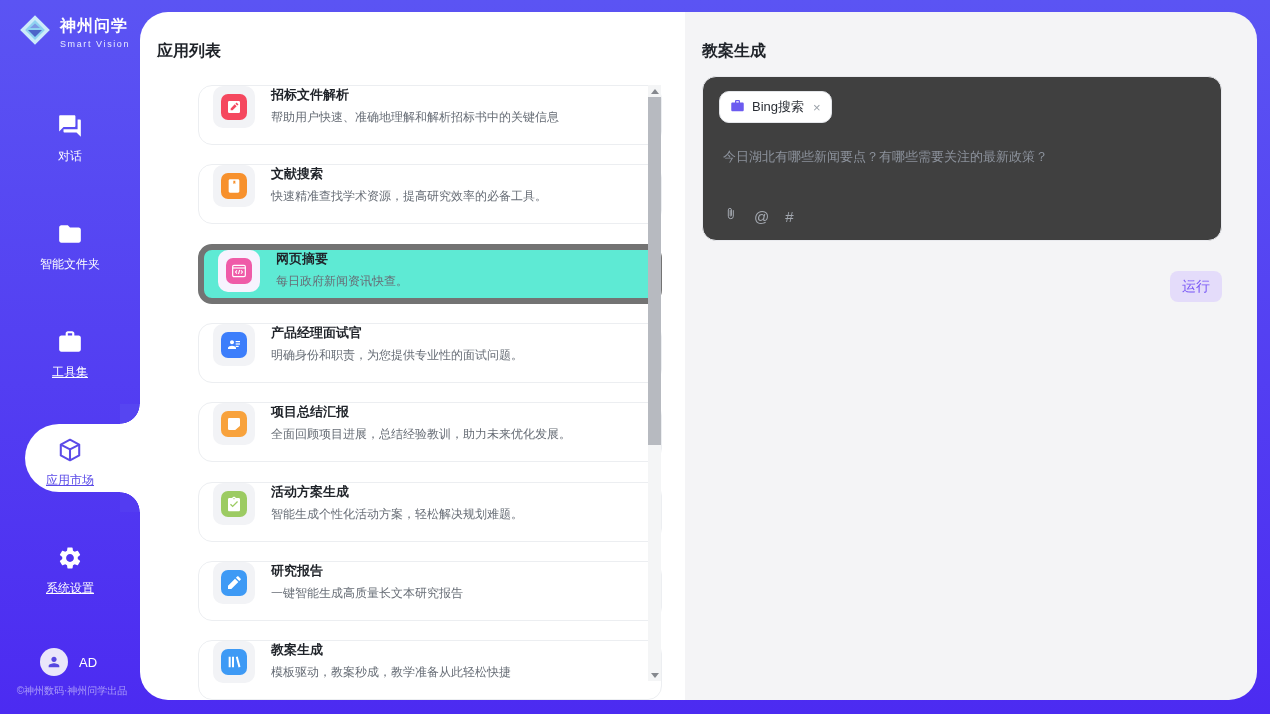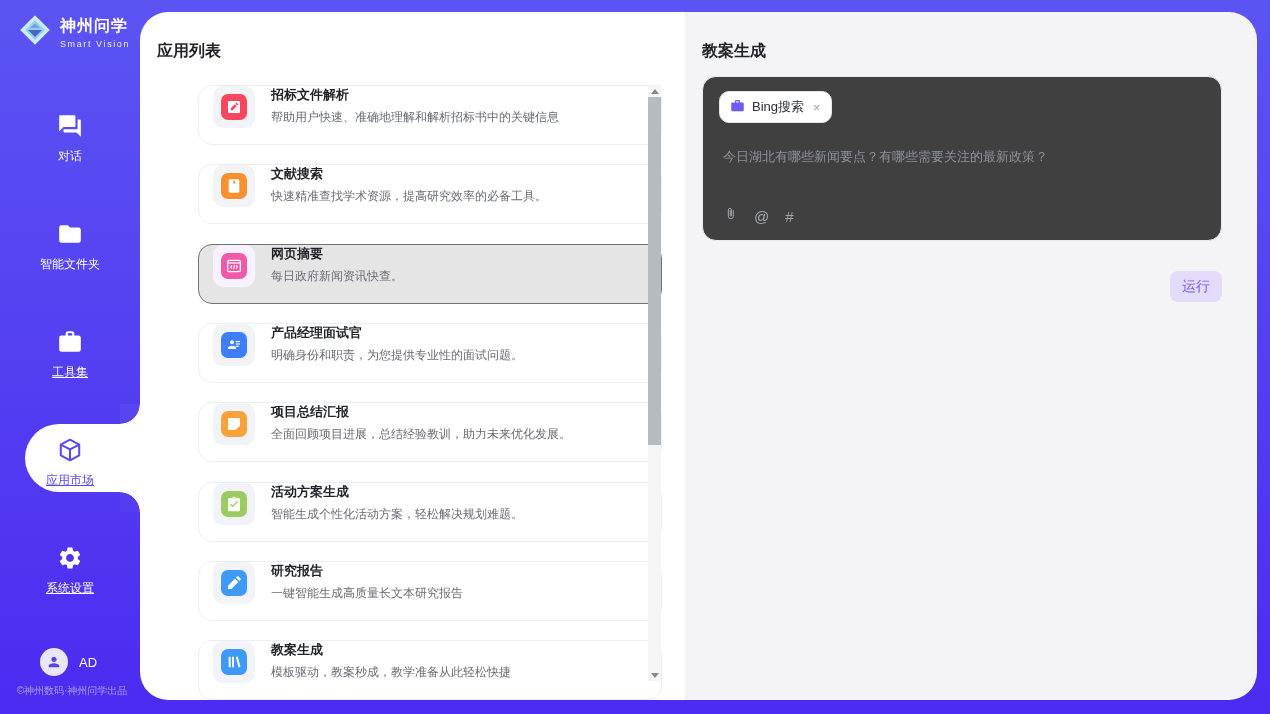--- a/index.html
+++ b/index.html
@@ -28,21 +28,21 @@
   .user-name { color:#FFFFFF; font-size:13px; }
   .copyright { position:absolute; left:4px; top:684px; width:136px; font-size:10px; color:rgba(255,255,255,.5); white-space:nowrap;text-align:center; }
   
   .shell { position:absolute; left:140px; top:12px; width:1117px; height:688px;
            border-radius:28px; overflow:hidden; display:flex; }
   .list-panel { width:545px; height:100%; background:#FFFFFF; position:relative; flex:none; }
   .panel-title { position:absolute; left:17px; top:29px; font-size:16px; font-weight:bold; color:#1F2329; }
   .app-card { position:absolute; left:18px; width:464px; height:60px; background:#FFFFFF;
               border:1px solid #ECEEF1; border-radius:14px; display:flex; 
               padding:0 14px; gap:16px; cursor:pointer;margin-left:40px; }
-  .app-card.selected { background:#e5e5e5; border:1px solid #737373; }
+  .app-card.selected { background:#5eead4; border:6px solid #737373; }
   .icon-wrap { width:42px; height:42px; border-radius:10px; background:#F2F3F6; flex:none;
                display:flex; align-items:center; justify-content:center; }
   .app-card.selected .icon-wrap { background:#F7F3FE; }
   .icon-sq { width:26px; height:26px; border-radius:7px; display:flex; align-items:center; justify-content:center; }
   .card-text { display:flex; flex-direction:column; gap:5px; }
   .card-title { font-size:13px; font-weight:bold; color:#1F2329; }
   .card-desc { font-size:12px; color:#676D76; }
   
   .scrollbar { position:absolute; right:24px; top:73px; width:13px; height:596px; background:#F4F5F6; }
   .sb-btn { position:absolute; left:0; width:13px; height:12px; display:flex; align-items:center; justify-content:center; }

